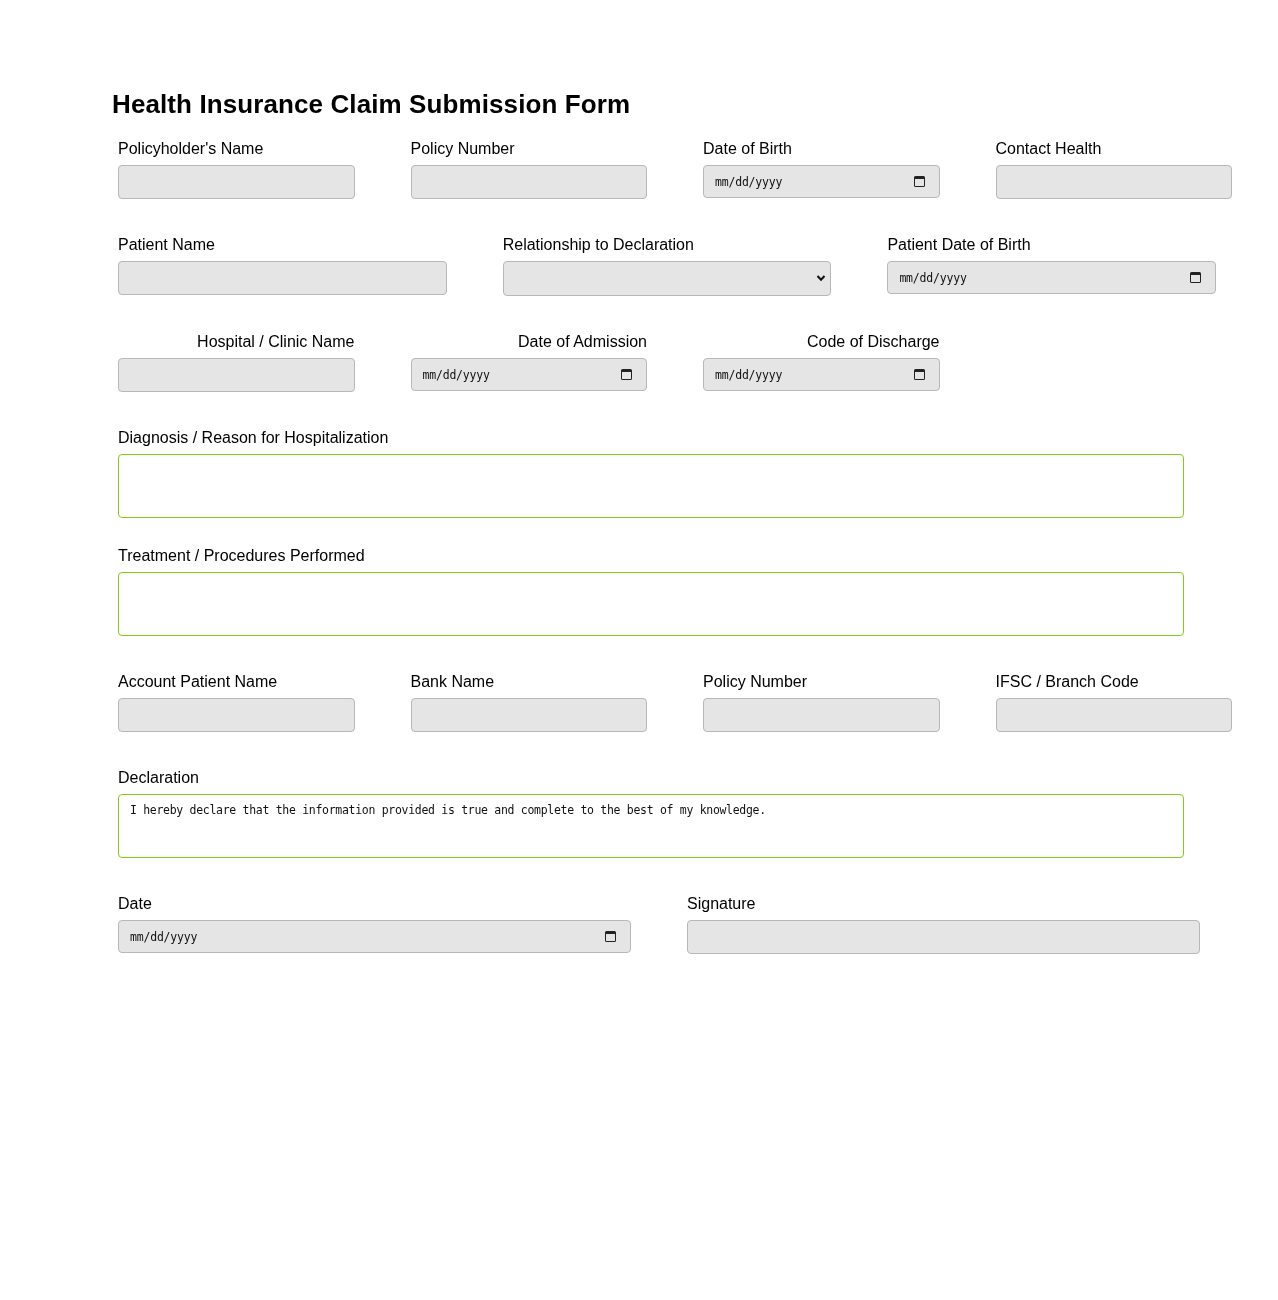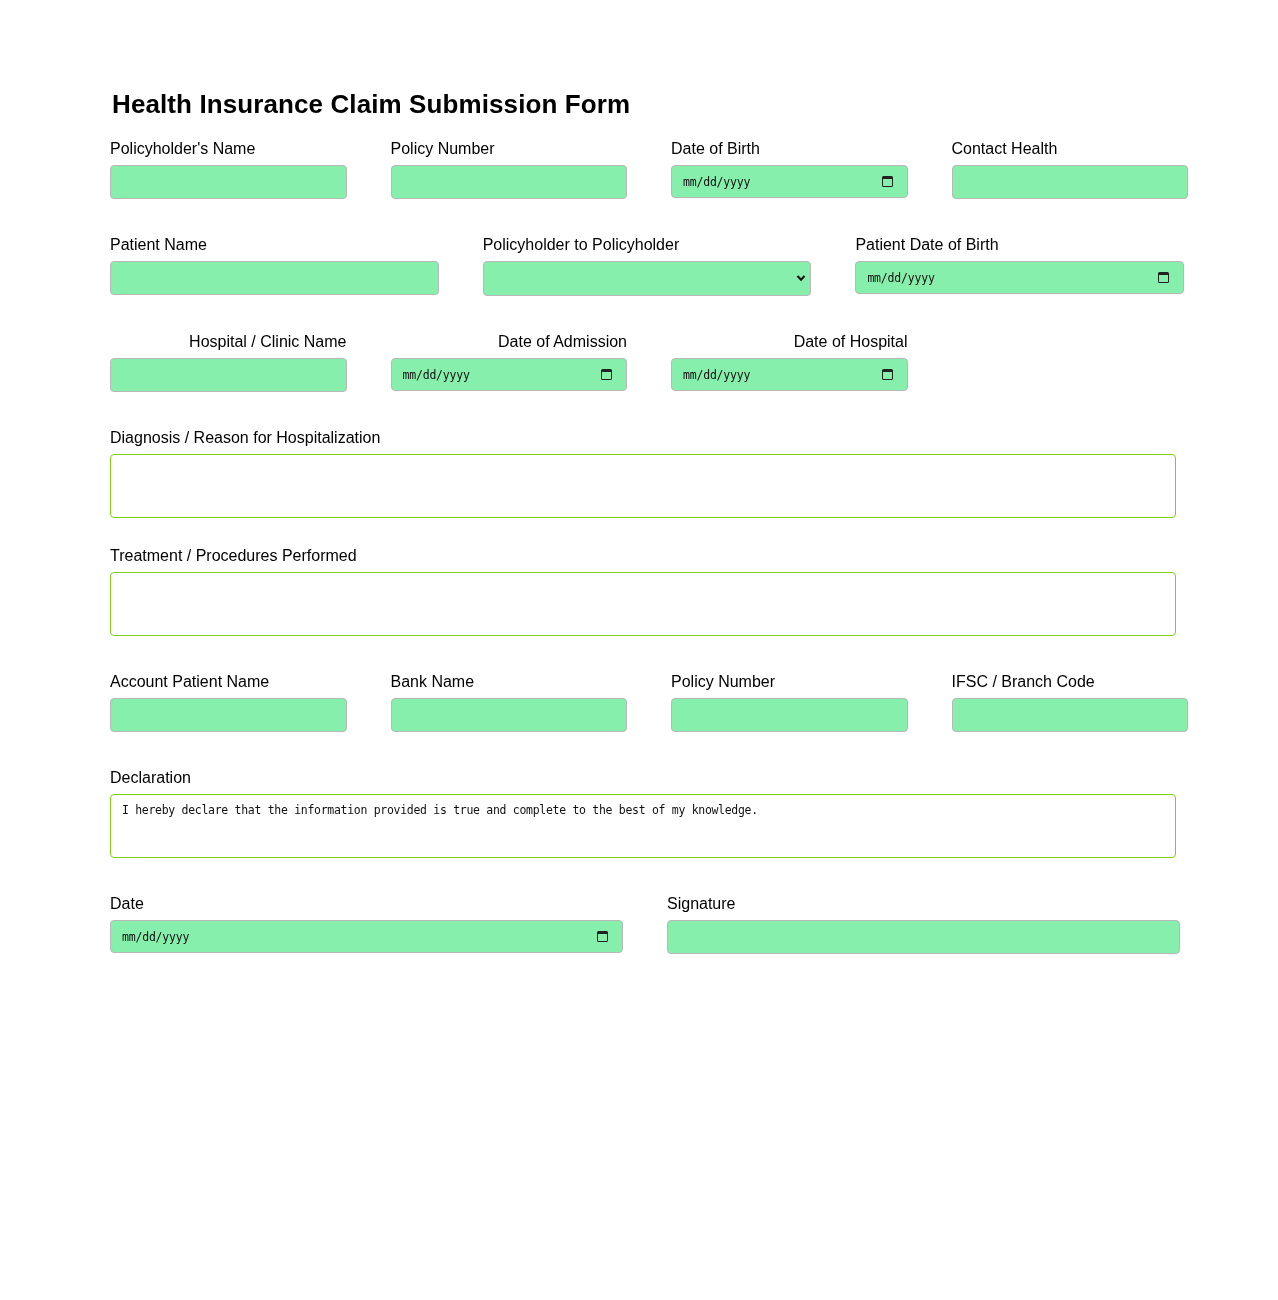--- a/index.html
+++ b/index.html
@@ -25,24 +25,24 @@
       top: 81px;
       left: 0;
       font-size: 26px;
       font-weight: bold;
       line-height: 34px;
       letter-spacing: 0.1px;
       white-space: nowrap;
     }
     .row {
       position: absolute;
-      left: 4px;
+      left: 12px;
       width: 1066px;
       display: flex;
-      gap: 44px;
+      gap: 56px;
     }
     .field {
       display: flex;
       flex-direction: column;
       min-width: 0;
     }
     .col4 { width: 236.5px; flex: 0 0 236.5px; }
     .col3 { width: 328.7px; flex: 0 0 328.7px; }
     .col2 { width: 513px; flex: 0 0 513px; }
     .col1 { width: 1066px; flex: 0 0 1066px; }
@@ -52,21 +52,21 @@
       line-height: 18px;
       margin: 0 0 7px 0;
       white-space: nowrap;
       color: #000;
     }
     .input {
       width: 100%;
       height: 34px;
       border: 1px solid #b8b8b8;
       border-radius: 4px;
-      background: #86efac;
+      background: #e5e5e5;
       position: relative;
     }
     .input.date { height: 33px; }
     .date-text {
       position: absolute;
       left: 11px;
       top: 9px;
       font-family: "DejaVu Sans Mono", monospace;
       font-size: 11.5px;
       line-height: 14px;
@@ -138,21 +138,21 @@
       <div class="input"></div>
     </div>
   </div>
 
   <div class="row" style="top:236px;">
     <div class="field col3">
       <label class="lbl">Patient Name</label>
       <div class="input"></div>
     </div>
     <div class="field col3">
-      <label class="lbl">Policyholder to Policyholder</label>
+      <label class="lbl">Relationship to Declaration</label>
       <div class="input" style="height:35px;">
         <svg class="select-chevron" viewBox="0 0 10 10">
           <path d="M1.5 3 L5 6.8 L8.5 3" fill="none" stroke="#111" stroke-width="2"></path>
         </svg>
       </div>
     </div>
     <div class="field col3">
       <label class="lbl">Patient Date of Birth</label>
       <div class="input date">
         <span class="date-text">mm/dd/yyyy</span>
@@ -167,21 +167,21 @@
       <div class="input"></div>
     </div>
     <div class="field col4">
       <label class="lbl">Date of Admission</label>
       <div class="input date">
         <span class="date-text">mm/dd/yyyy</span>
         <span class="cal-icon"></span>
       </div>
     </div>
     <div class="field col4">
-      <label class="lbl">Date of Hospital</label>
+      <label class="lbl">Code of Discharge</label>
       <div class="input date">
         <span class="date-text">mm/dd/yyyy</span>
         <span class="cal-icon"></span>
       </div>
     </div>
   </div>
 
   <div class="row" style="top:429px;">
     <div class="field col1">
       <label class="lbl">Diagnosis / Reason for Hospitalization</label>

